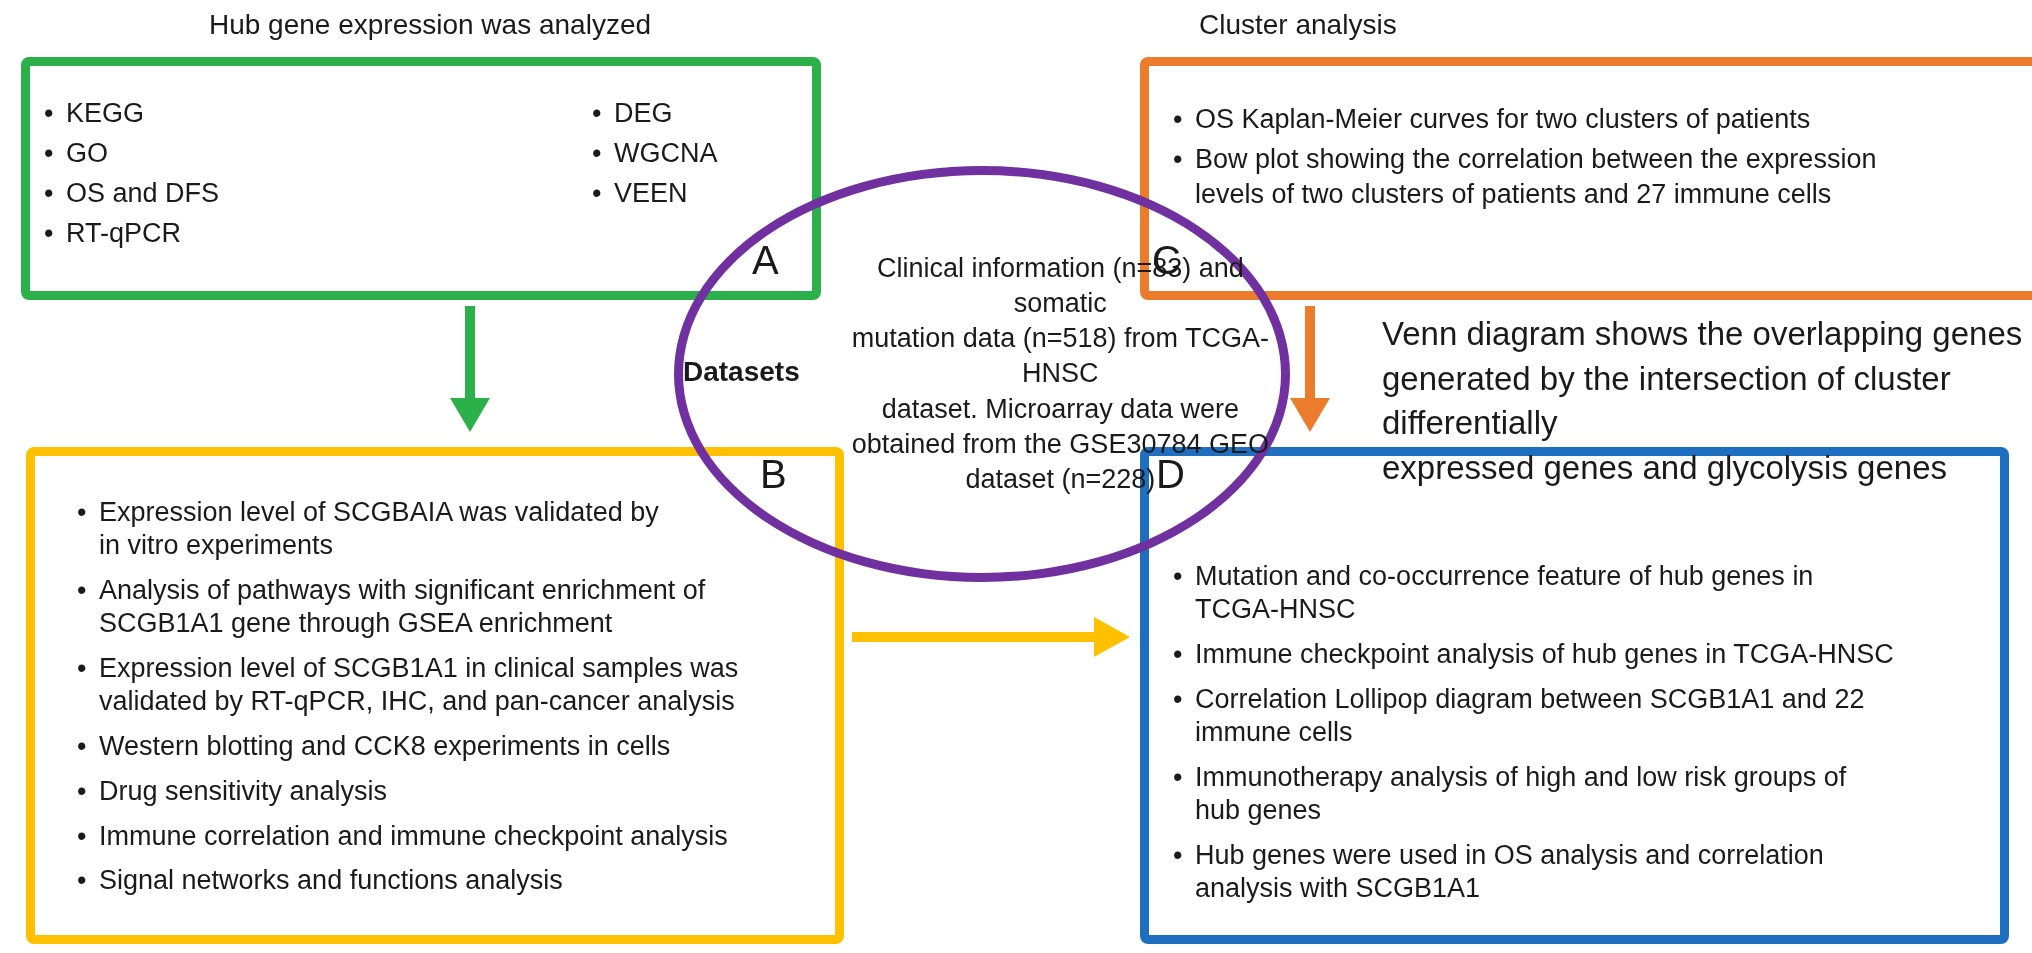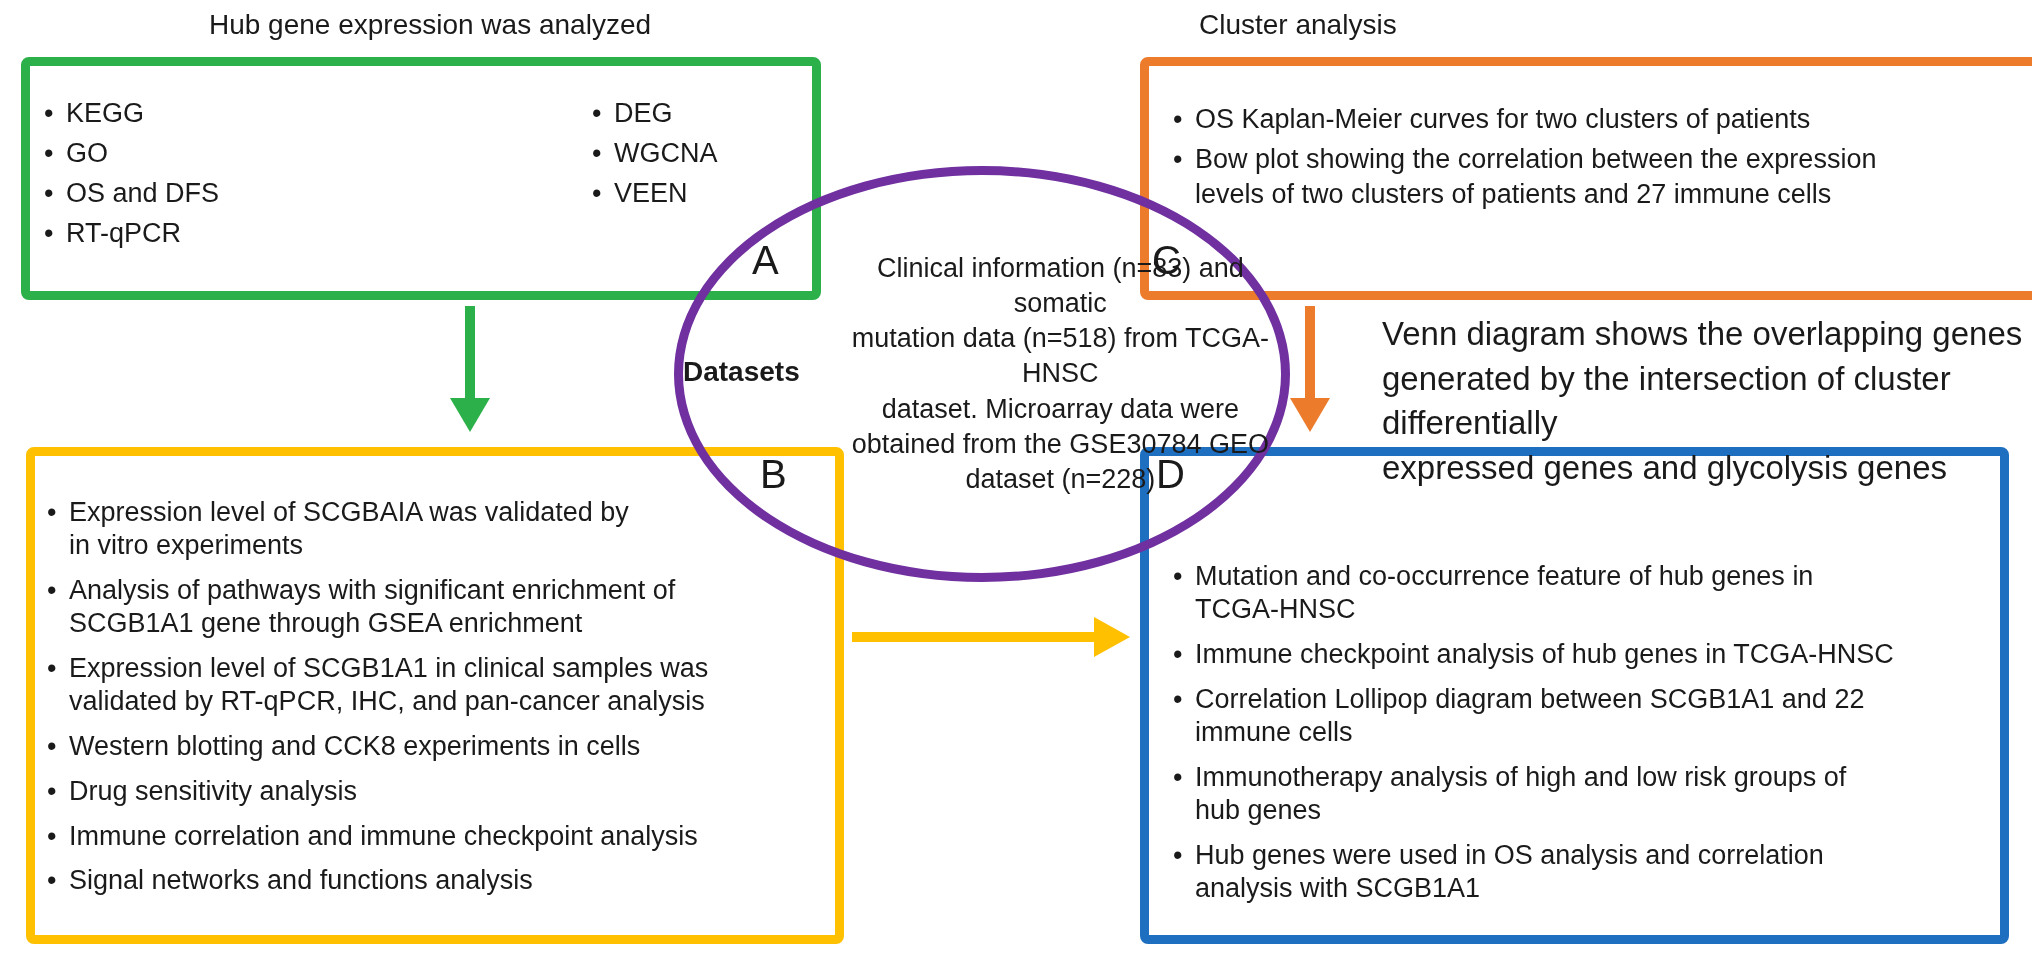--- a/index.html
+++ b/index.html
@@ -28,21 +28,21 @@
   #title-c { left: 1199px; top: 8px; }
 
   .box {
     position: absolute;
     border: 9px solid #000;
     border-radius: 8px;
     background: transparent;
   }
   #box-a { left: 21px;   top: 57px;  width: 800px; height: 243px; border-color: var(--c-green,  #2bb04a); }
   #box-c { left: 1140px; top: 57px;  width: 1026px; height: 243px; border-color: var(--c-orange, #ec7c2c); }
-  #box-b { left: 26px;   top: 447px; width: 818px; height: 497px; border-color: var(--c-yellow, #ffc000); }
+  #box-b { left: 26px;   top: 447px; width: 818px; height: 497px; border-color: var(--c-yellow, #ffc000); padding-left: 30px; }
   #box-d { left: 1140px; top: 447px; width: 869px; height: 497px; border-color: var(--c-blue,   #1e6fc0); }
 
   .cols { display: flex; padding: 30px 10px 0 10px; }
   .cols .col-left { width: 548px; flex: 0 0 548px; }
 
   ul.bullets { list-style: none; }
   .bullets li {
     position: relative;
     padding-left: 26px;
     white-space: pre-line;

